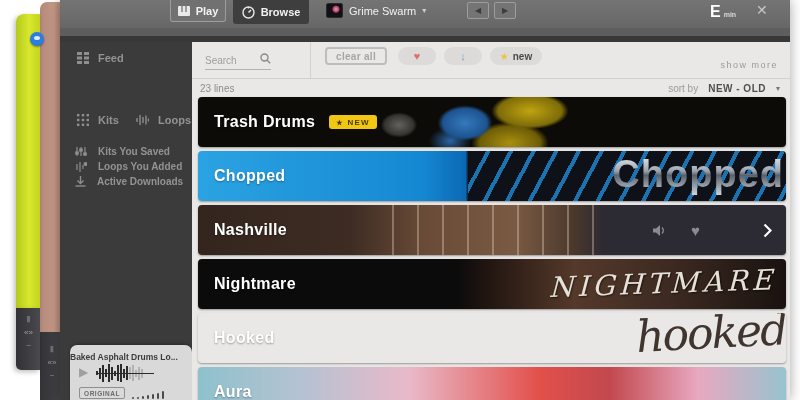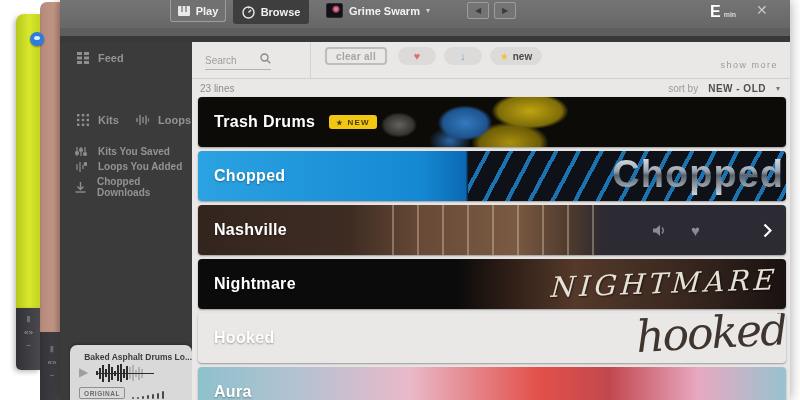--- a/index.html
+++ b/index.html
@@ -30,21 +30,21 @@
   .logo { position:absolute; left:14px; top:1px; color:#fff; }
   .logo-main { font-size:21px; font-weight:bold; letter-spacing:.5px; line-height:20px; }
   .logo-sub { font-size:7.5px; color:#e3e3e3; letter-spacing:.5px; margin-left:40px; display:block; margin-top:-3px; }
 
   .tab { position:absolute; top:0; display:flex; align-items:center; justify-content:center; gap:6px; color:#f2f2f2; font-size:11px; font-weight:bold; cursor:default; }
   .tab-play { left:110px; width:56px; height:22px; background:#717171; border:1px solid #9d9d9d; border-top:none; border-radius:0 0 3px 3px; }
   .tab-browse { left:173px; width:76px; height:24px; background:#3e3e3e; border-radius:0 0 3px 3px; }
 
   .preset { position:absolute; left:266px; top:3px; display:flex; align-items:center; gap:6px; }
   .preset-thumb { width:17px; height:15px; border-radius:2px; background:radial-gradient(circle 5px at 60% 40%, #e8b43c, #b03a8c 60%, #141018 80%); border:1px solid #2a2a2a; }
-  .preset-label { color:#f2f2f2; font-size:11px; font-weight:bold; }
+  .preset-label { color:#f2f2f2; font-size:11px; font-weight:normal; }
   .preset-caret { color:#cfcfcf; font-size:8px; }
 
   .nav-btn { position:absolute; top:2px; width:22px; height:17px; background:#747474; border:1px solid #9d9d9d; border-radius:2px; color:#3c3c3c; font-size:8px; display:flex; align-items:center; justify-content:center; }
   .nav-prev { left:407px; }
   .nav-next { left:434px; }
 
   .keybox { position:absolute; left:650px; top:3px; color:#fff; display:flex; align-items:baseline; gap:3px; }
   .key-note { font-size:16px; font-weight:bold; }
   .key-mode { font-size:7px; color:#d9d9d9; font-weight:bold; }
   .close-btn { position:absolute; left:696px; top:3px; color:#c6c6c6; font-size:14px; line-height:14px; }
@@ -57,21 +57,21 @@
   .side-lines { left:8px; top:25px; right:8px; height:24px; background:#595959; border-radius:4px; color:#fff; padding-left:9px; }
   .side-kits { left:17px; top:72px;justify-content:flex-end; }
   .side-loops { left:76px; top:72px; }
   .side-small { font-size:10px; gap:11px; }
   .side-saved { left:15px; top:104px; }
   .side-added { left:15px; top:119px; }
   .side-dl { left:15px; top:134px; }
 
   
   .player-card { position:absolute; left:10px; top:303px; width:122px; height:60px; background:#d9d9d9; border-radius:7px 7px 0 0; box-shadow:0 -1px 3px rgba(0,0,0,.3); }
-  .player-title { position:absolute; top:7px; width:100%; text-align:right; font-size:8.5px; font-weight:bold; color:#3c3c3c; }
+  .player-title { position:absolute; top:7px; width:100%; text-align:left; font-size:8.5px; font-weight:bold; color:#3c3c3c; }
   .player-play { position:absolute; left:9px; top:20px; color:#9e9e9e; font-size:12px; }
   .waveform { position:absolute; left:26px; top:19px; width:88px; height:18px; display:flex; align-items:center; gap:1px; }
   .waveform::before { content:""; position:absolute; left:0; top:50%; width:58px; height:1px; background:#2b2b2b; }
   .waveform i { display:block; width:2px; background:#2b2b2b; }
   .waveform i.lt { background:#b2b2b2; }
   .orig-btn { position:absolute; left:9px; top:42px; width:46px; height:12px; border:1px solid #8f8f8f; border-radius:2px; font-size:6.5px; font-weight:bold; color:#6b6b6b; letter-spacing:.5px; display:flex; align-items:center; justify-content:center; }
   .vel-dots { position:absolute; left:62px; top:42px; width:54px; height:12px; display:flex; align-items:flex-end; gap:3px; }
   .vel-dots span { display:block; width:2px; background:#4a4a4a; border-radius:1px; }
 
   
@@ -260,21 +260,21 @@
           </svg>
         <span>Loops You Added</span>
       </div>
 
       <div class="side-item side-small side-dl">
         <svg width="11" height="11" viewBox="0 0 11 11" stroke="#8f8f8f" stroke-width="1.4" fill="none">
             <line x1="5.5" y1="0" x2="5.5" y2="7"></line>
             <path d="M2.5 4.5 L5.5 7.5 L8.5 4.5"></path>
             <line x1="0.5" y1="10" x2="10.5" y2="10"></line>
           </svg>
-        <span>Chopped Downloads</span>
+        <span>Active Downloads</span>
       </div>
 
       <div class="player-card">
         <div class="player-title">Baked Asphalt Drums Lo...</div>
         <div class="player-play">▶</div>
         <div class="waveform">
           <i style="height:4px"></i>
             <i style="height:11px"></i>
             <i style="height:17px"></i>
             <i style="height:8px"></i>

